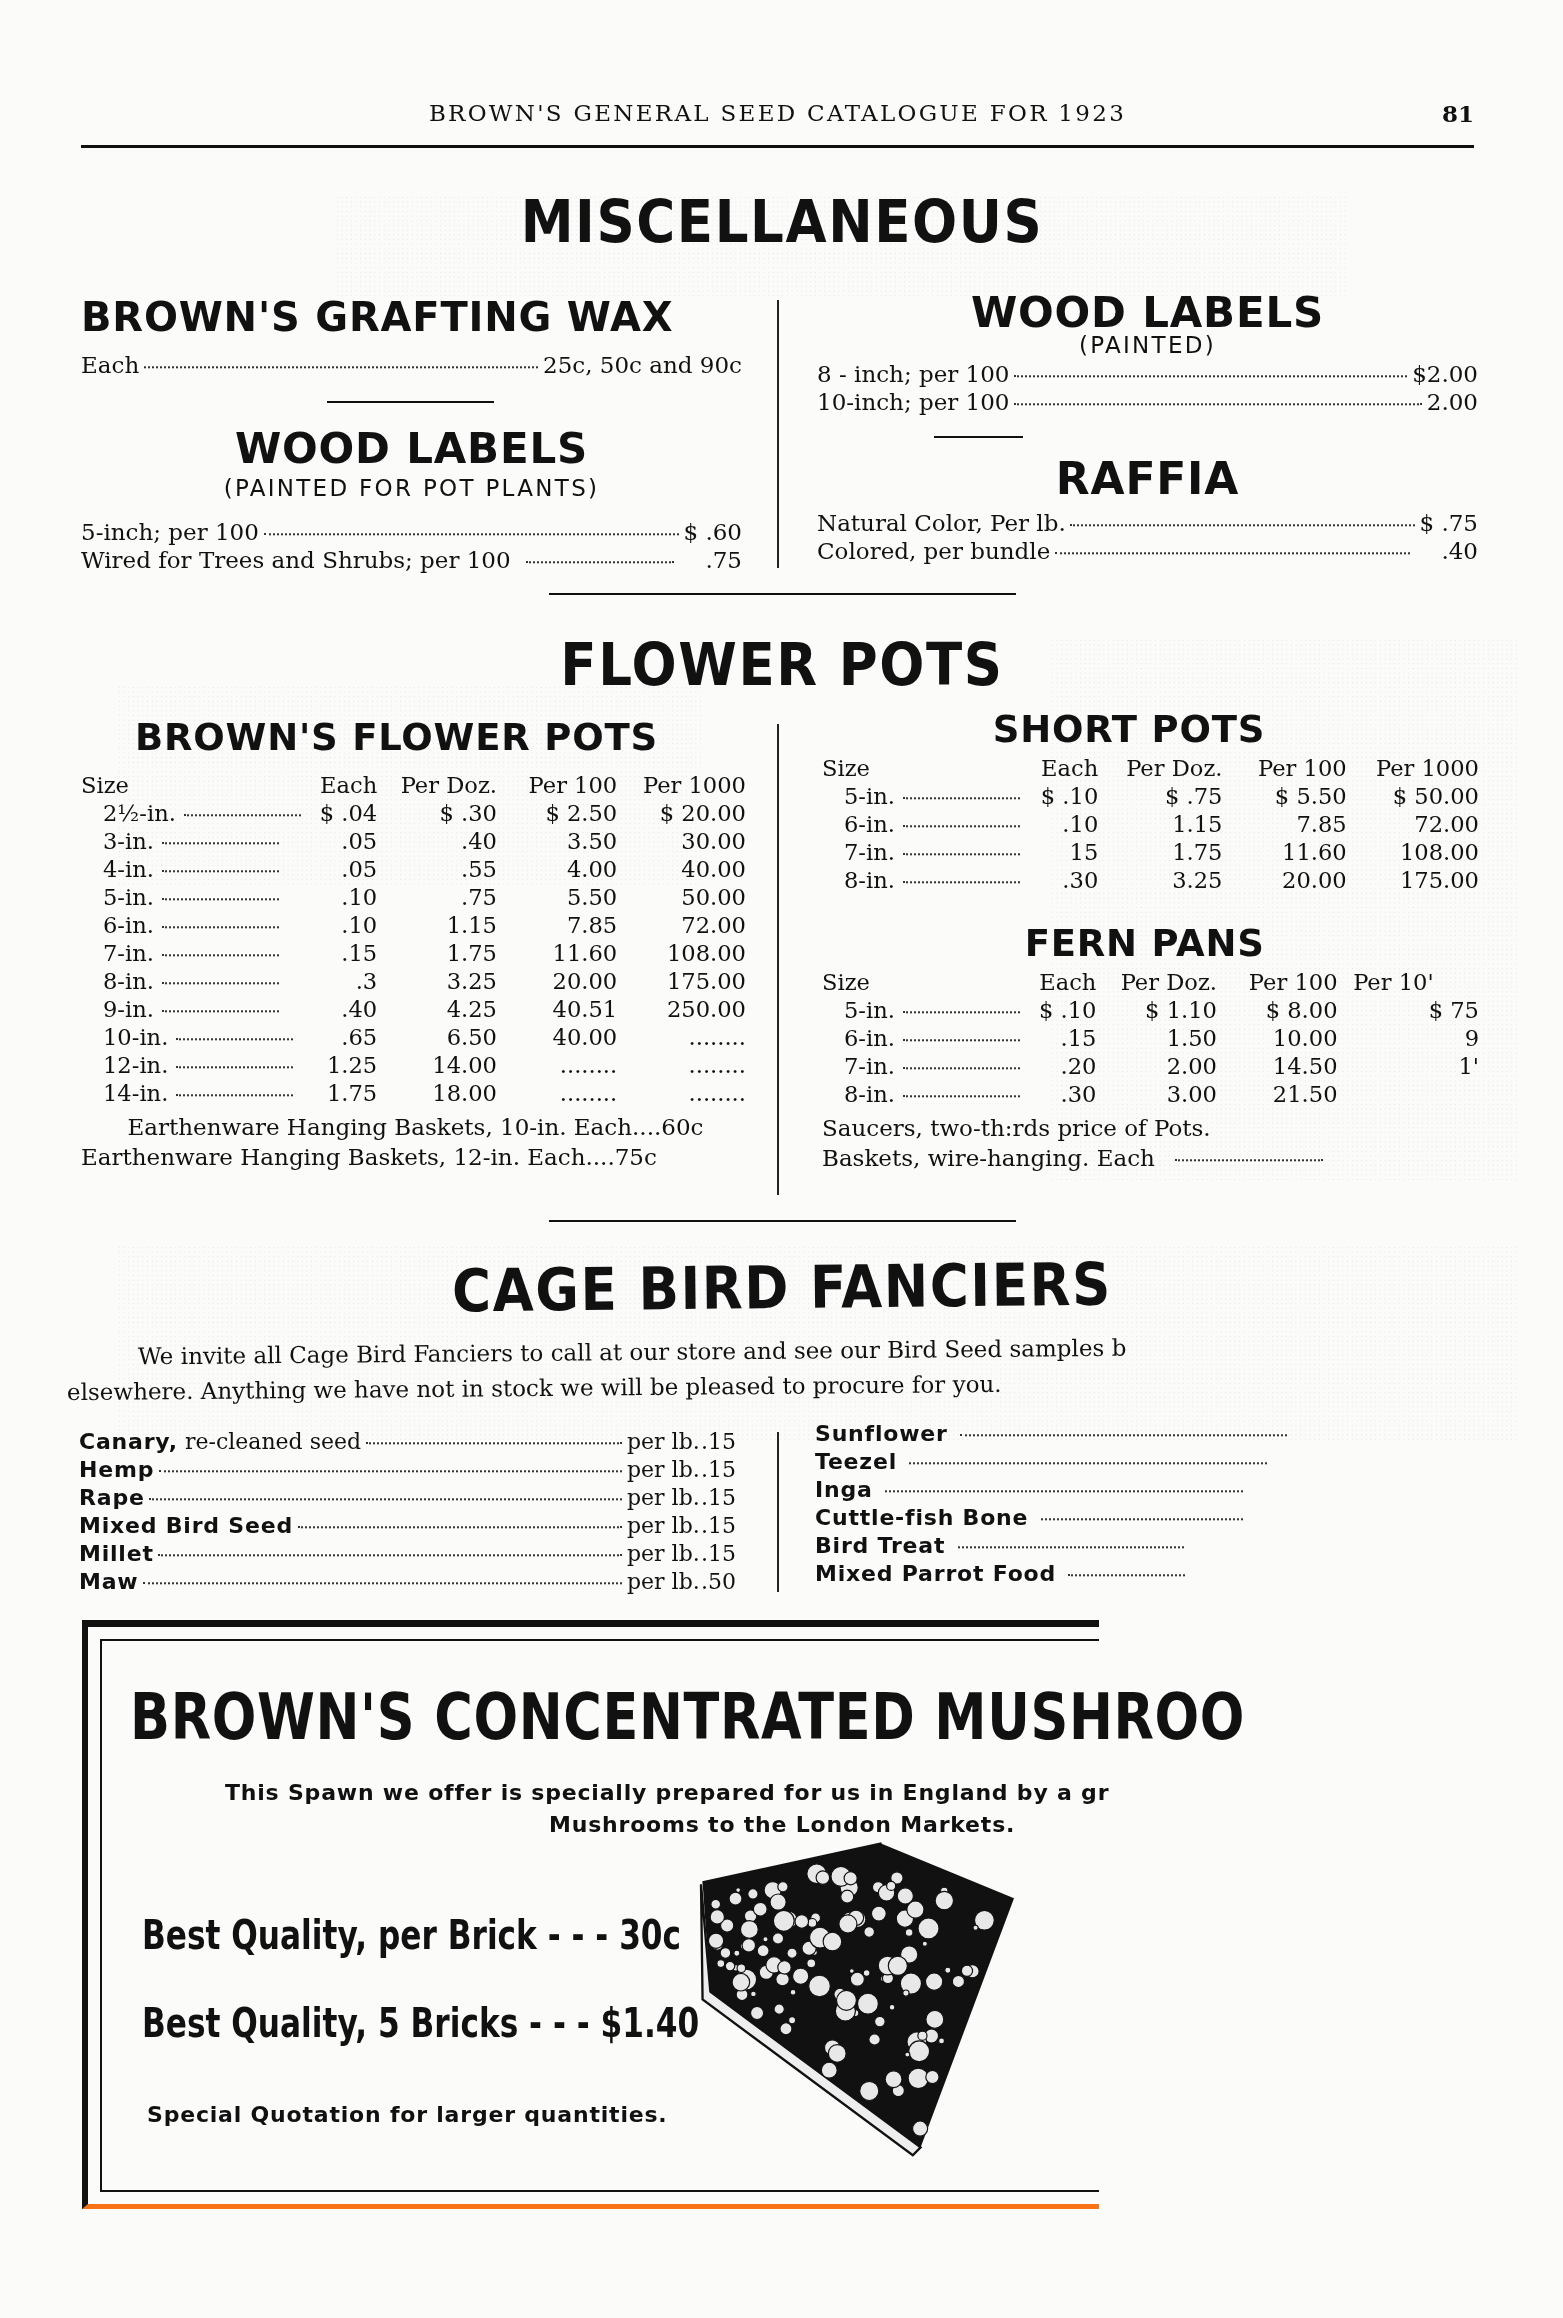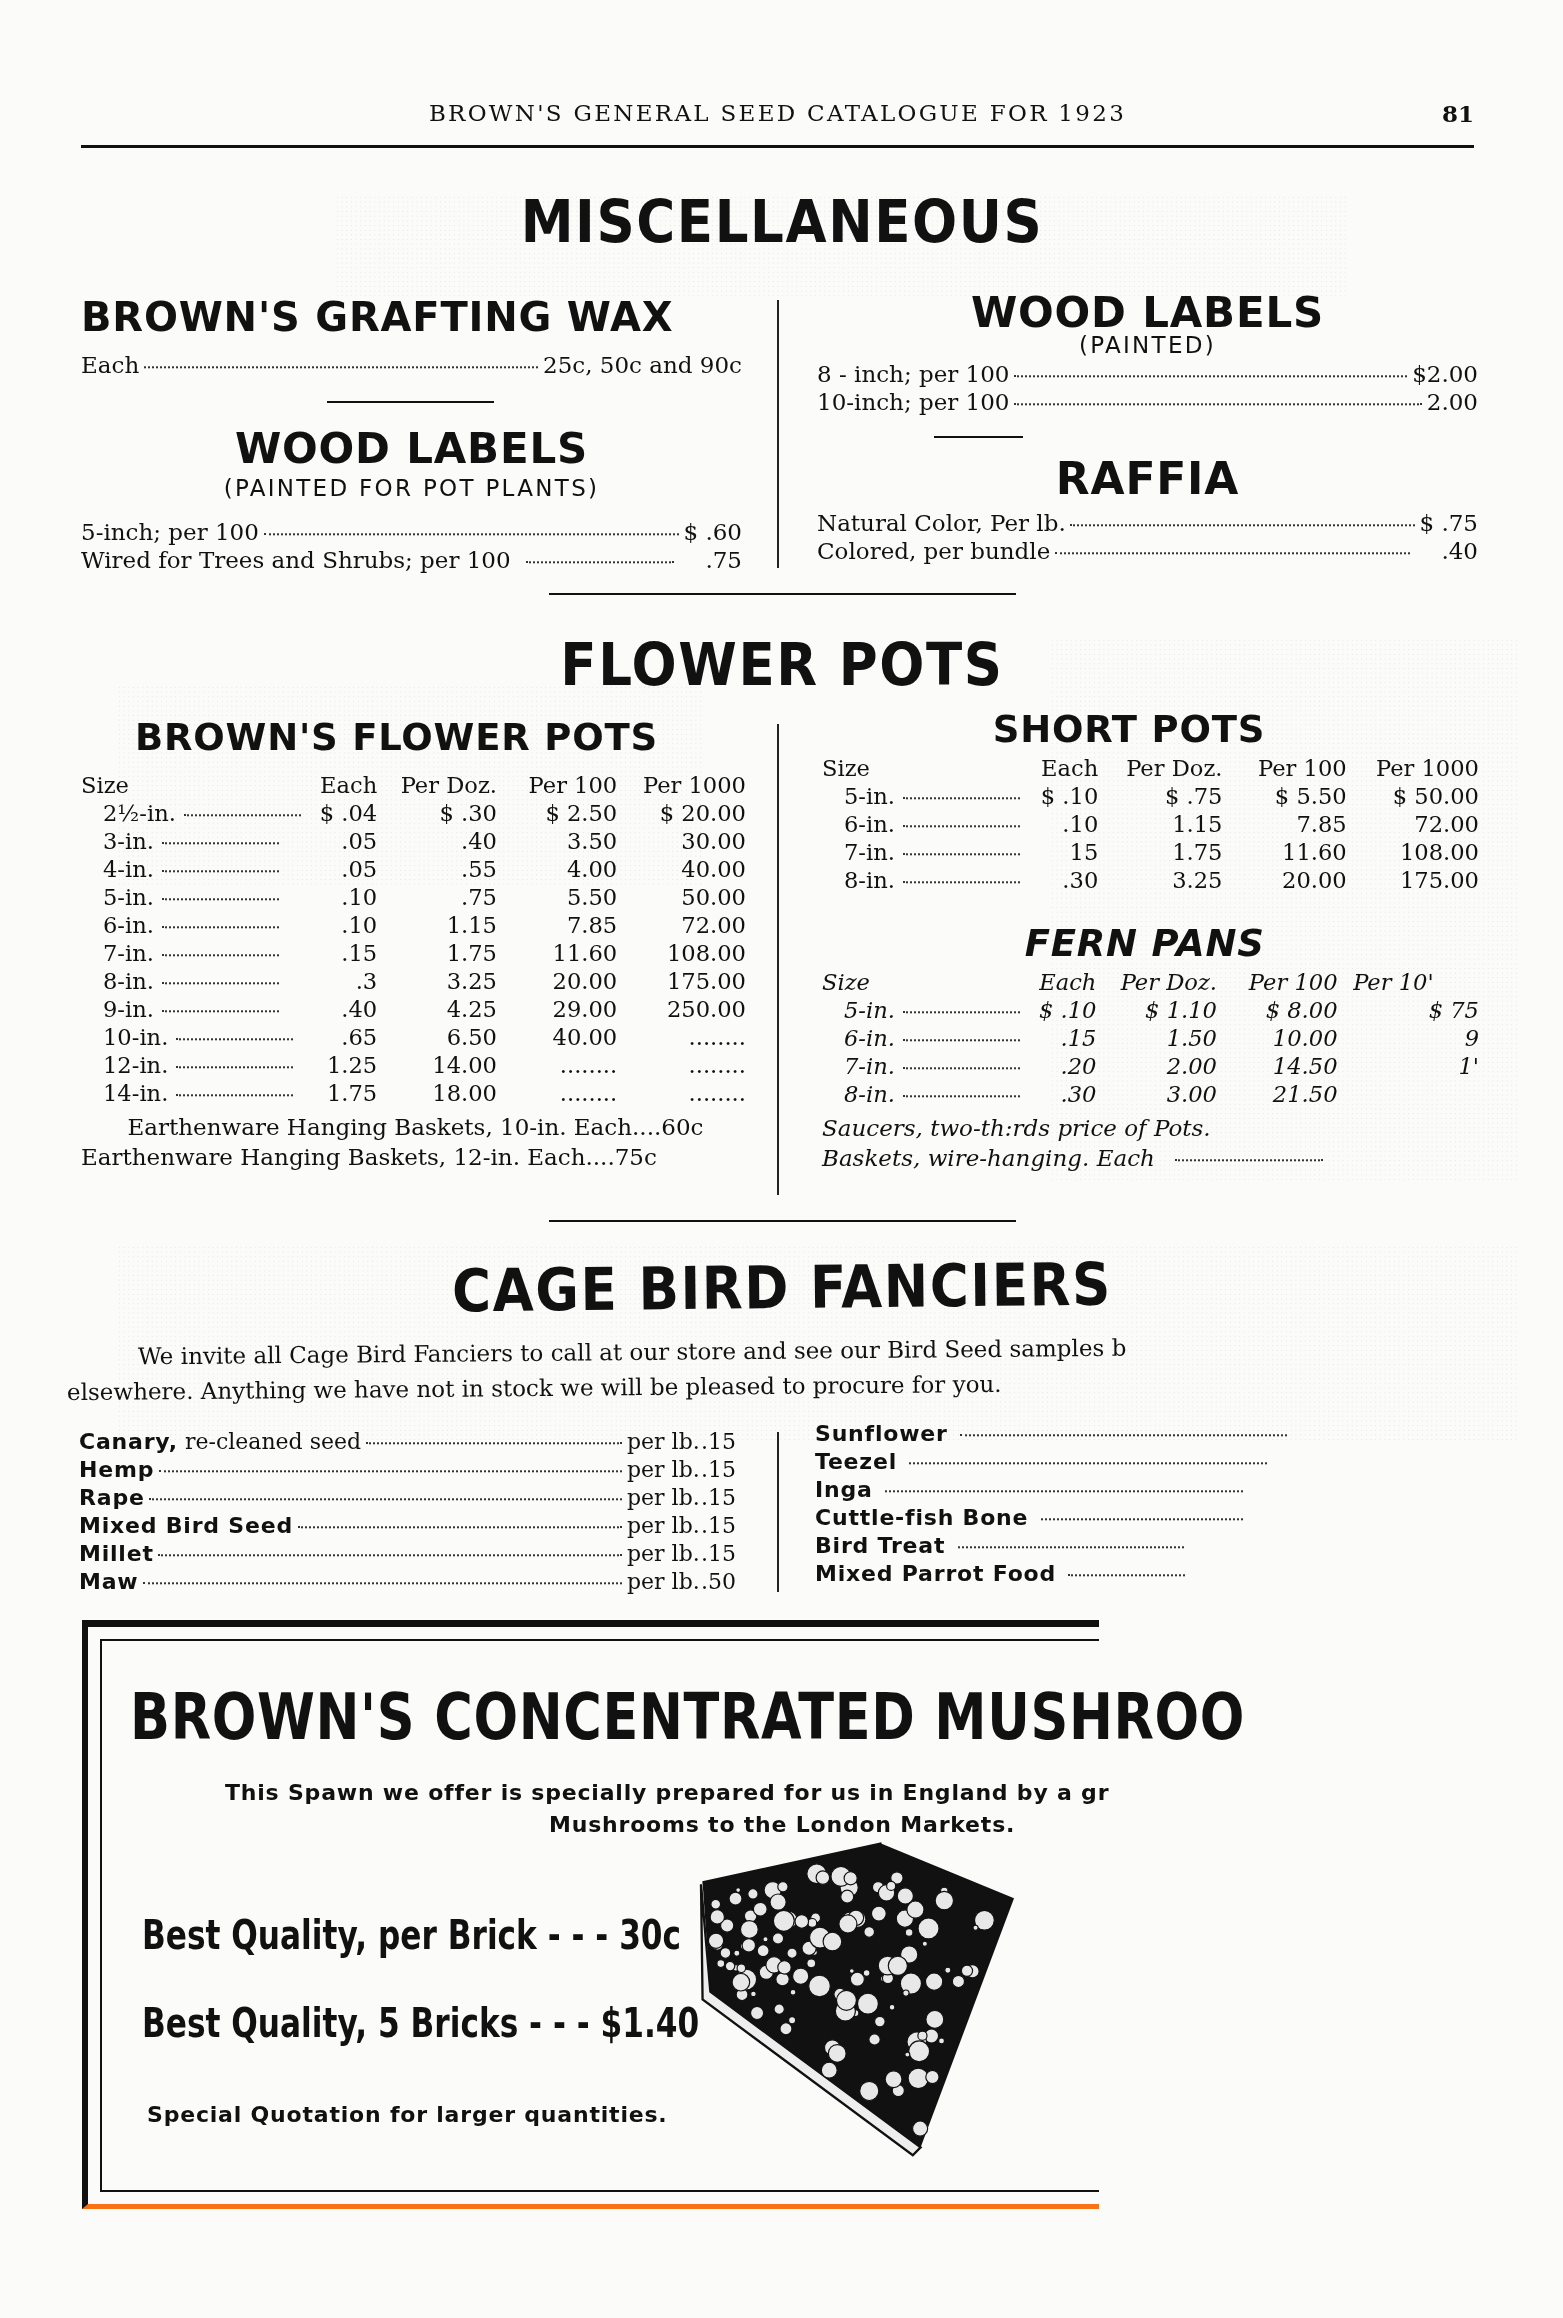--- a/index.html
+++ b/index.html
@@ -212,21 +212,21 @@
             <td class="size"><span>8-in.</span><span class="d"></span></td>
             <td>.3</td>
             <td>3.25</td>
             <td>20.00</td>
             <td>175.00</td>
           </tr>
           <tr>
             <td class="size"><span>9-in.</span><span class="d"></span></td>
             <td>.40</td>
             <td>4.25</td>
-            <td>29.00</td>
+            <td>40.51</td>
             <td>250.00</td>
           </tr>
           <tr>
             <td class="size"><span>10-in.</span><span class="d"></span></td>
             <td>.65</td>
             <td>6.50</td>
             <td>40.00</td>
             <td>........</td>
           </tr>
           <tr>
@@ -287,21 +287,21 @@
             <td class="size"><span>8-in.</span><span class="d"></span></td>
             <td>.30</td>
             <td>3.25</td>
             <td>20.00</td>
             <td>175.00</td>
           </tr>
         </tbody>
     </table>
   </div>
 
-  <div class="col" style="left:822px;top:922px;width:661px;font-style:italic;">
+  <div class="col" style="left:822px;top:922px;width:661px;">
     <div class="h-sec" style="font-size:37px;margin-left:-15.6px;">FERN PANS</div>
     <table class="prices" style="margin-top:3.1px;width:657px;">
       <thead>
         <tr>
           <th class="size" style="width:187px;vertical-align:bottom;">Size</th>
           <th style="width:78px;vertical-align:top;">Each</th>
           <th style="width:124px;vertical-align:top;">Per Doz.</th>
           <th style="width:124px;vertical-align:top;">Per 100</th>
           <th style="width:132px;vertical-align:top;text-align:left;padding-left:15.6px;">Per 10'</th>
         </tr>

